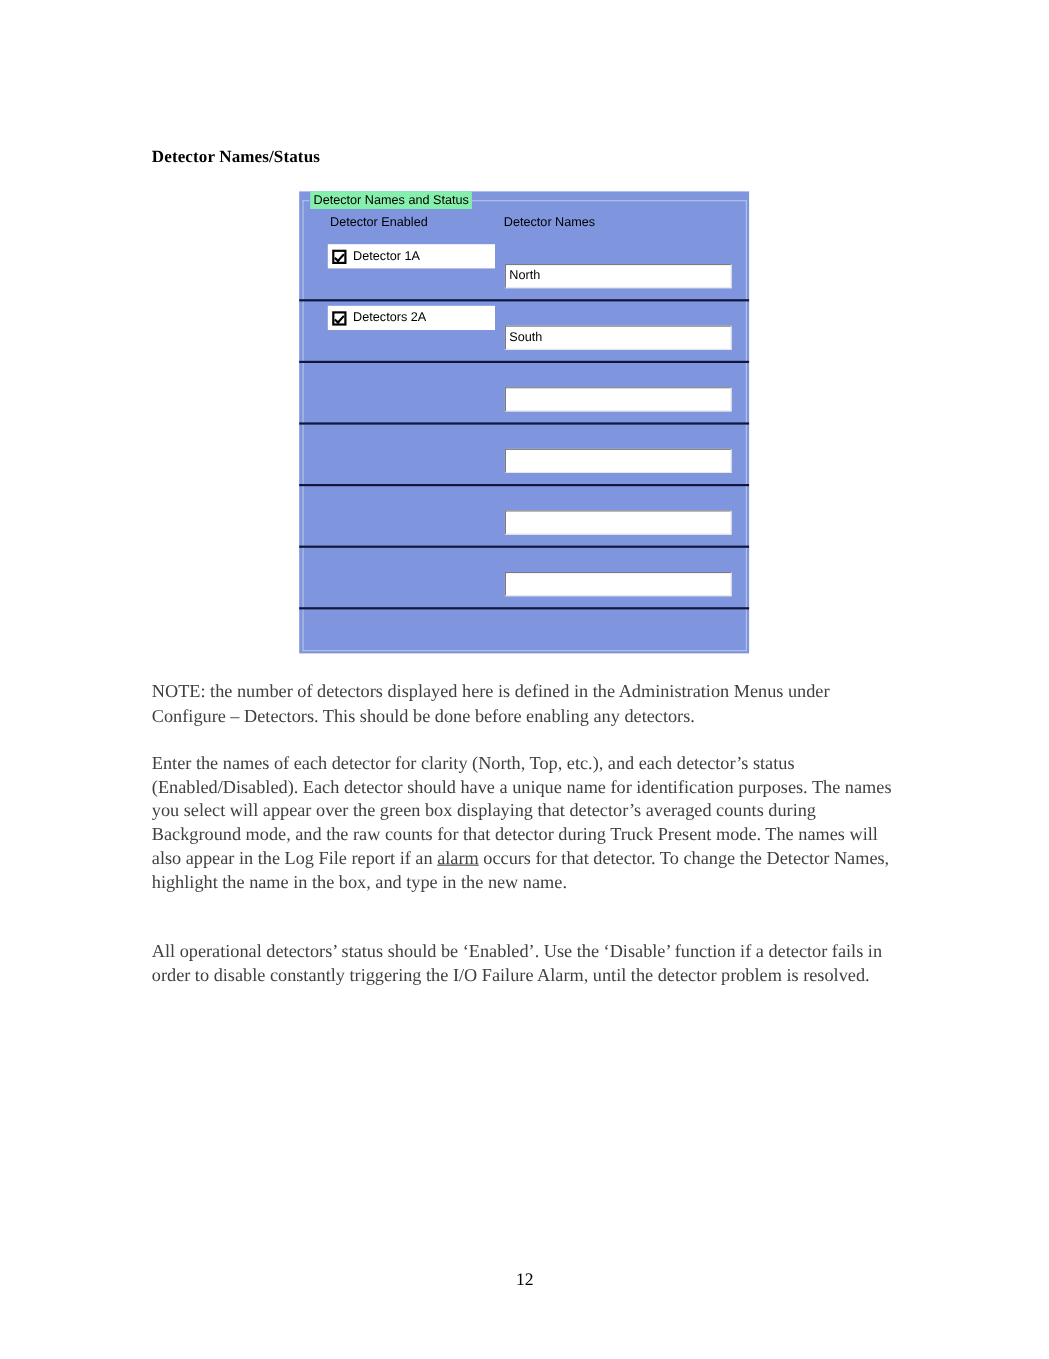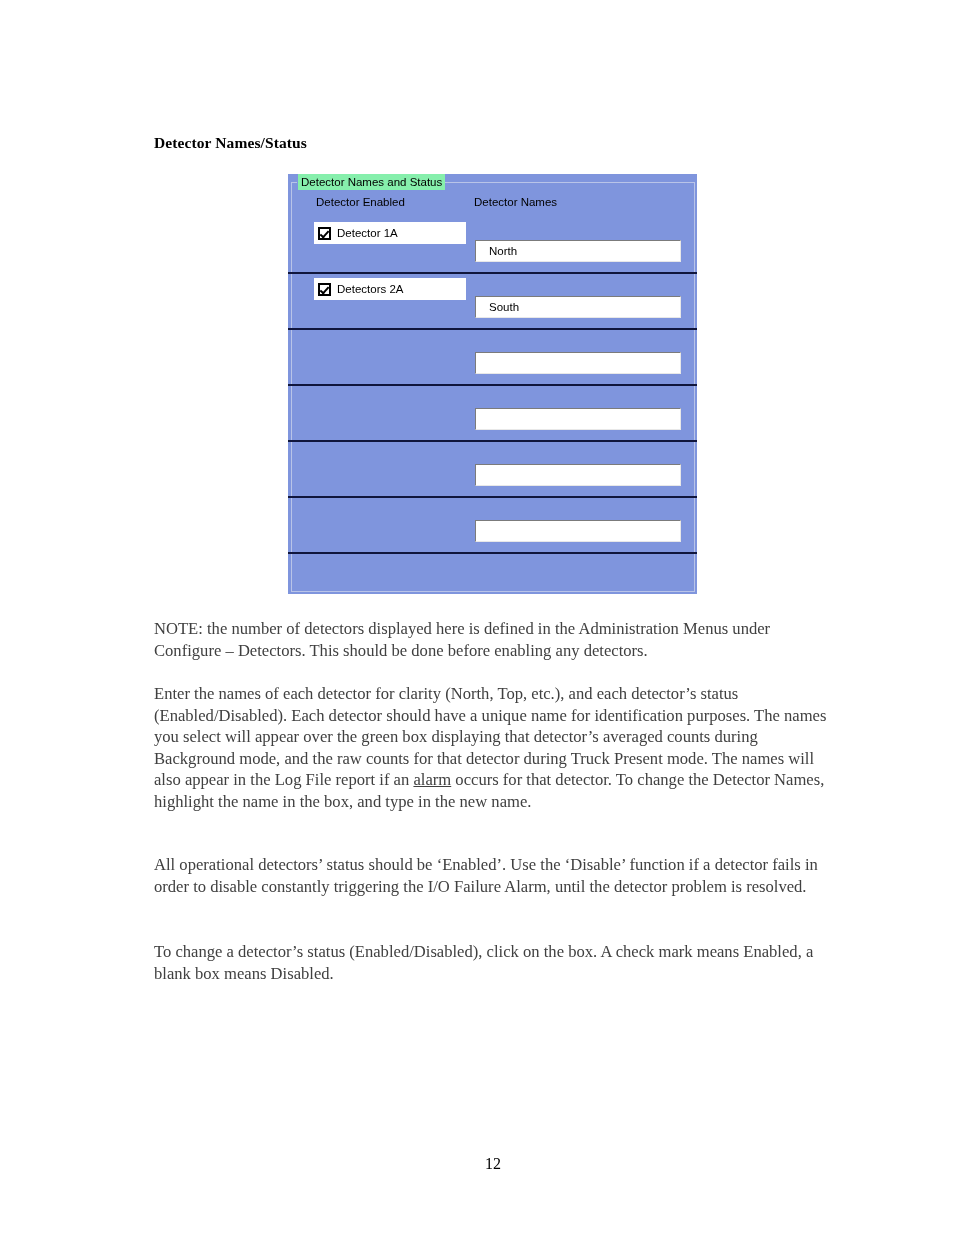--- a/index.html
+++ b/index.html
@@ -11,21 +11,21 @@
     width: 954px;
     height: 1235px;
     position: relative;
     font-family: "Liberation Serif", "DejaVu Serif", serif;
     color: #000000;
     overflow: hidden;
   }
 
   .page {
     position: absolute;
-    left: 16px; top: 0;
+    left: 0; top: 0;
     width: 880px;
     height: 1235px;
   }
 
   
   .section-heading {
     position: absolute;
     left: 138px;
     top: 134px;
     font-family: "Liberation Serif", "DejaVu Serif", serif;
@@ -164,21 +164,21 @@
     width: 206px;
     height: 22px;
     background: #ffffff;
     border-top: 1px solid #7b7b7b;
     border-left: 1px solid #7b7b7b;
     border-right: 1px solid #e8e8e8;
     border-bottom: 1px solid #e8e8e8;
     box-sizing: border-box;
     display: flex;
     align-items: center;
-    padding-left: 13px;
+    padding-left: 3px;
   }
   .name-field span {
     font-size: 11.5px;
     color: #000000;
     white-space: nowrap;
   }
 
   .button-row {
     position: relative;
     height: 44px;
@@ -296,18 +296,17 @@
 
 
   </div>
 
   <div class="body-text" id="para-note">NOTE: the number of detectors displayed here is defined in the Administration Menus under Configure – Detectors.  This should be done before enabling any detectors.</div>
 
   <div class="body-text" id="para-enter"><span>Enter the names of each detector for clarity (North, Top, etc.), and each detector’s status (Enabled/Disabled).  Each detector should have a unique name for identification purposes. The names you select will appear over the green box displaying that detector’s averaged counts during Background mode, and the raw counts for that detector during Truck Present mode.  The names will also appear in the Log File report if an </span><u>alarm</u><span> occurs for that detector. To change the Detector Names, highlight the name in the box, and type in the new name.</span></div>
 
   <div class="body-text" id="para-all">All operational detectors’ status should be ‘Enabled’.  Use the ‘Disable’ function if a detector fails in order to disable constantly triggering the I/O Failure Alarm, until the detector problem is resolved.</div>
 
-  <div class="body-text" id="para-change">To change a detector’s status (Enabled/Disabled), click on the box.  A check mark means Enabled, a blank box means Disabled.</div>
 
 
   <div class="page-number">12</div>
 
 </div>
 
 </body></html>

